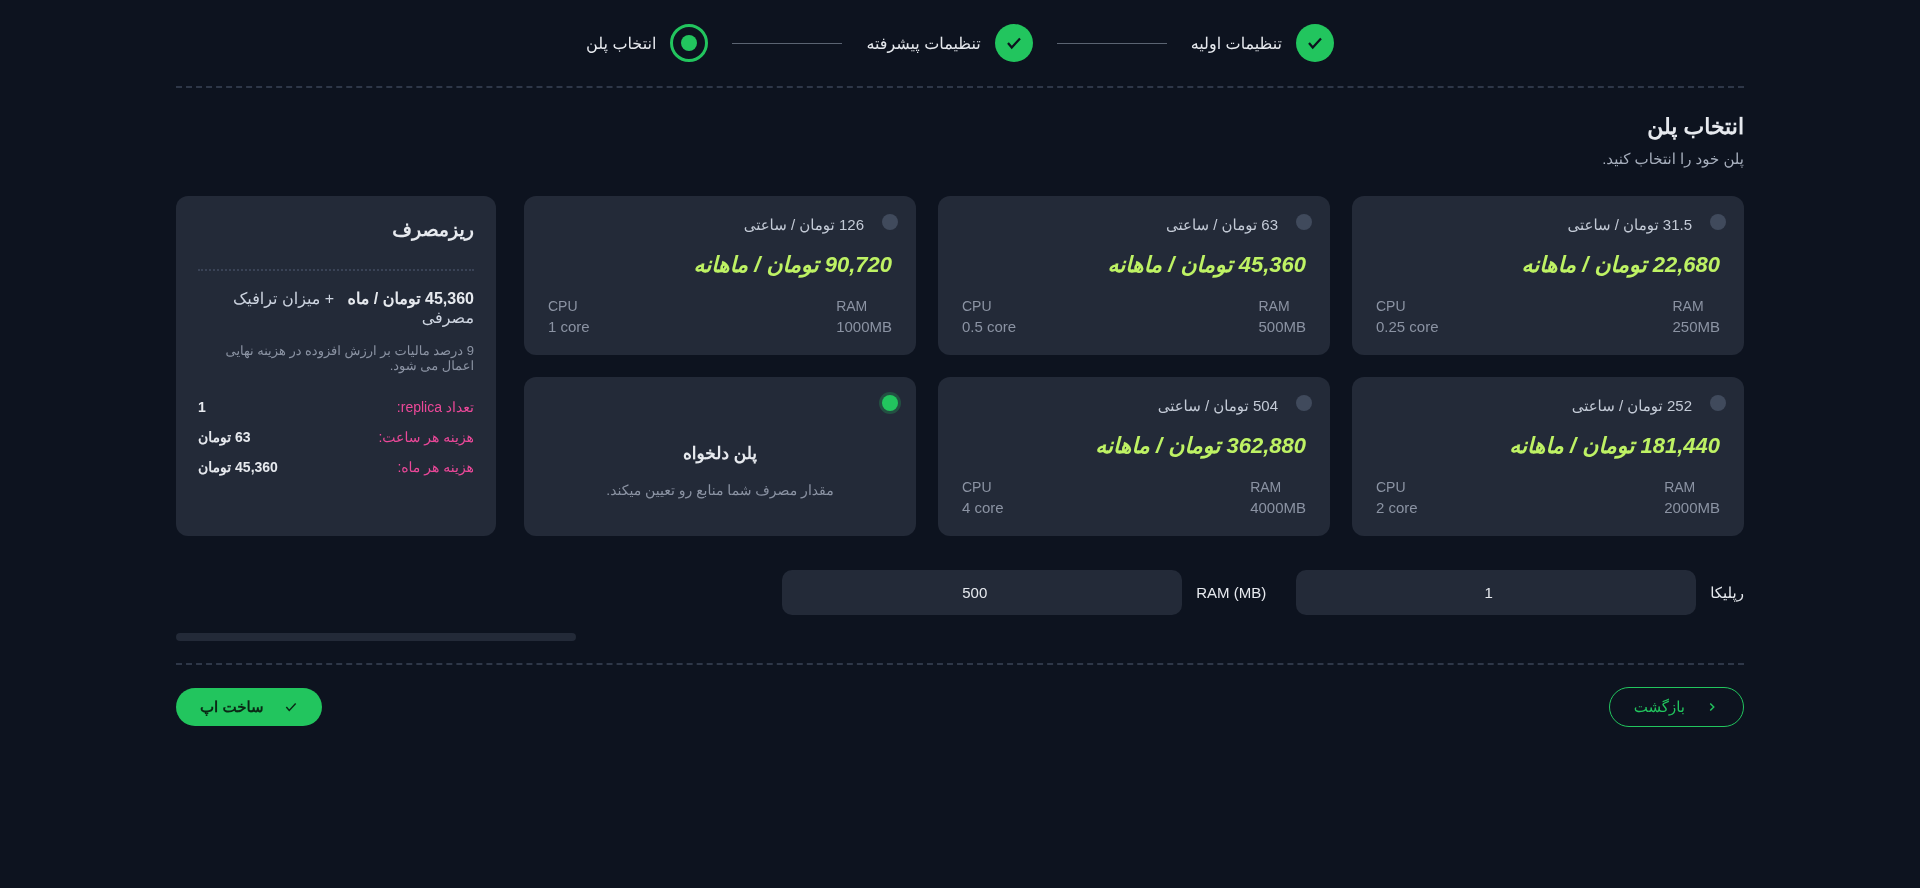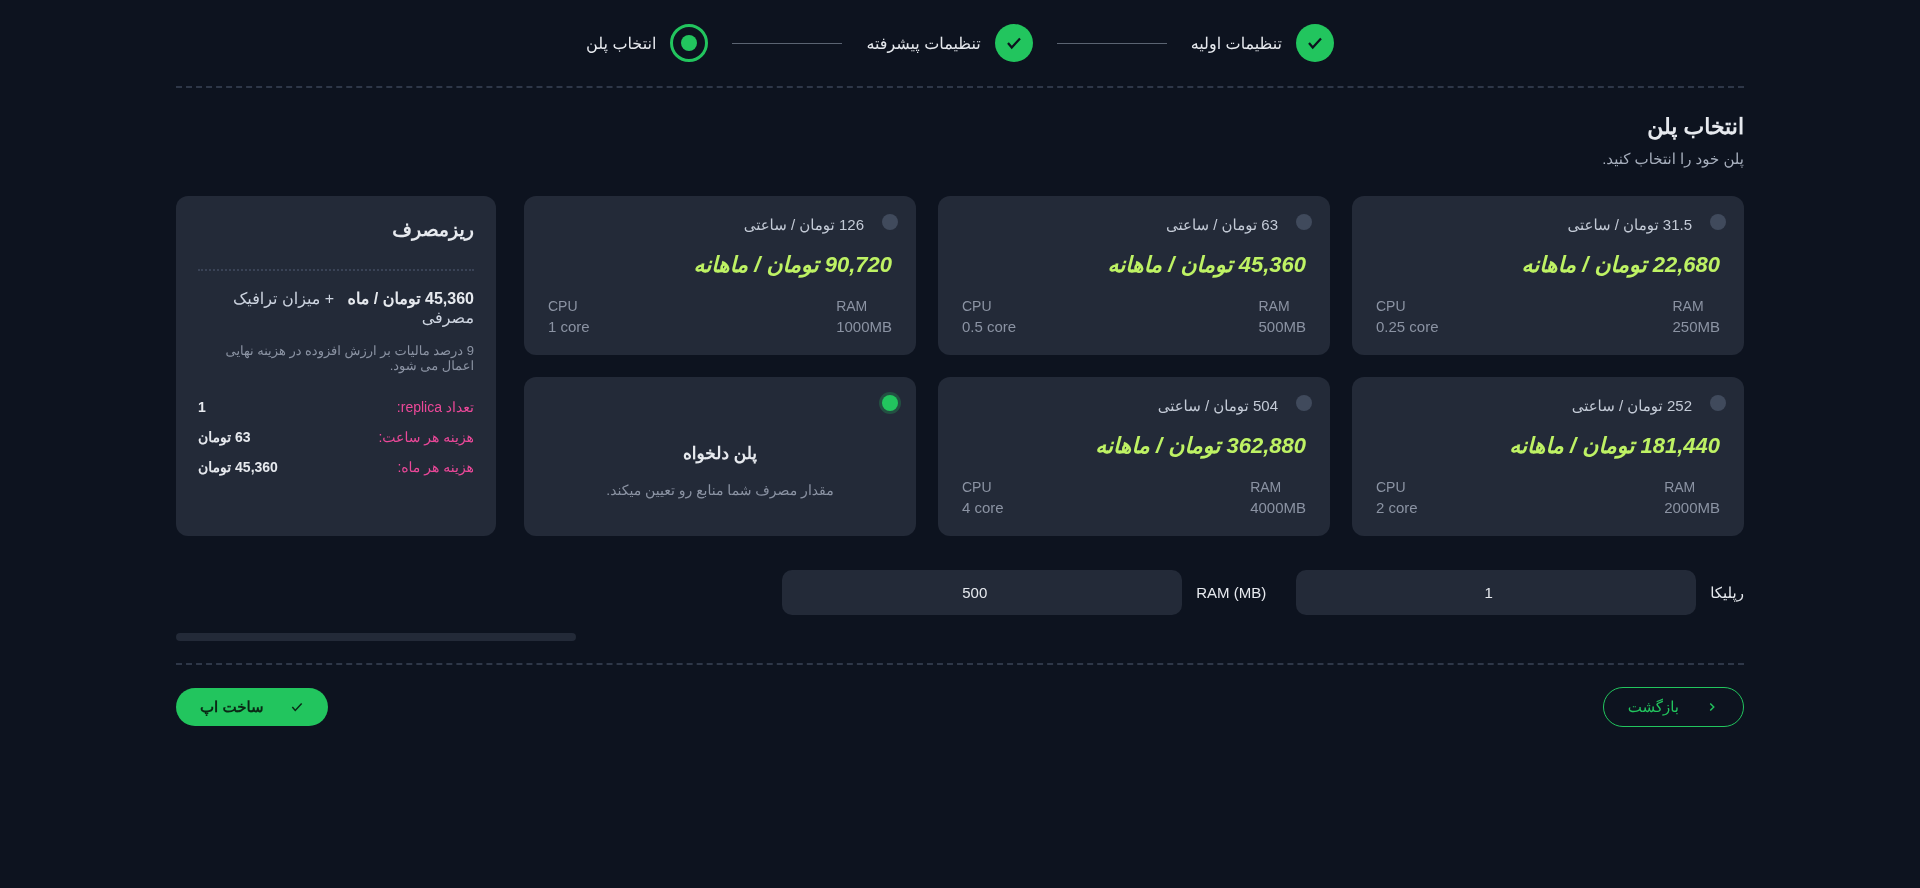--- a/index.html
+++ b/index.html
@@ -187,21 +187,21 @@
   .footer {
     margin-top: 22px;
     border-top: 2px dashed #2e3748;
     padding-top: 22px;
     display: flex;
     justify-content: space-between;
     align-items: center;
     direction: rtl;
   }
   .btn {
-    display: inline-flex; align-items: center; gap: 26px;
+    display: inline-flex; align-items: center; gap: 20px;
     padding: 10px 24px;
     border-radius: 999px;
     font-size: 15px;
     cursor: pointer;
     border: none;
     font-family: inherit;
   }
   .btn.ghost {
     background: transparent;
     color: #22c55e;

